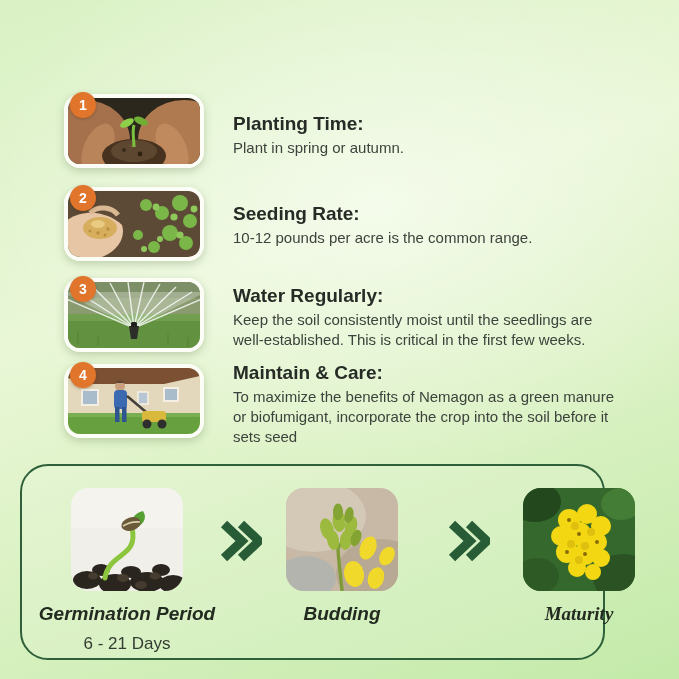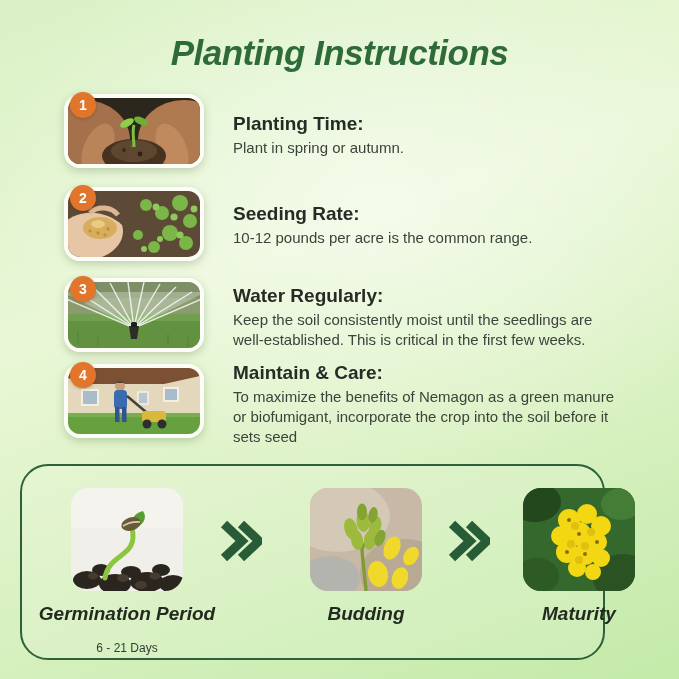--- a/index.html
+++ b/index.html
@@ -32,29 +32,28 @@
   .step-text{position:absolute;left:233px;width:452px;}
   .step-heading{font-size:19px;font-weight:bold;color:#262b26;line-height:24px;}
   .step-body{font-size:15px;color:#3c423c;line-height:20px;margin-top:2px;white-space:pre-line;}
   .panel{
     position:absolute;left:20px;top:464px;width:585px;height:196px;box-sizing:border-box;
     border:2.5px solid #2e6139;border-radius:28px;background:rgba(255,255,255,0.12);
   }
   .stage{position:absolute;top:22px;width:200px;display:flex;flex-direction:column;align-items:center;}
   .stage svg.stage-photo{display:block;width:112px;height:103px;border-radius:18px;}
   .stage-label{margin-top:12px;font-size:19px;font-weight:bold;font-style:italic;color:#232b21;white-space:nowrap;}
-  .stage-duration{margin-top:16px;font-size:12px;color:#333c33;white-space:nowrap;}
+  .stage-duration{margin-top:9px;font-size:17px;color:#333c33;white-space:nowrap;}
   .chevron{position:absolute;top:53px;width:44px;height:44px;}
 </style>
 </head>
 <body>
 
 <div class="canvas">
 
-  <div class="title">Planting Instructions</div>
 
   <div class="photo-wrap" style="top:94px;">
     <svg viewBox="0 0 132 66">
       <rect width="132" height="66" fill="#2c271d"></rect>
       <ellipse cx="16" cy="42" rx="46" ry="40" fill="#a5714d"></ellipse>
       <ellipse cx="116" cy="42" rx="46" ry="40" fill="#b07a50"></ellipse>
       <ellipse cx="30" cy="50" rx="14" ry="26" fill="#b98459" transform="rotate(24 30 50)"></ellipse>
       <ellipse cx="104" cy="50" rx="14" ry="26" fill="#c08a5e" transform="rotate(-24 104 50)"></ellipse>
       <ellipse cx="66" cy="58" rx="32" ry="17" fill="#46321f"></ellipse>
       <ellipse cx="66" cy="53" rx="23" ry="11" fill="#5d4730"></ellipse>
@@ -205,21 +204,21 @@
       </svg>
       <div class="stage-label">Germination Period</div>
       <div class="stage-duration">6 - 21 Days</div>
     </div>
 
     <svg class="chevron" style="left:196px;" viewBox="0 0 44 44">
       <path d="M6 5 L24 22 L6 39" stroke="#275c37" stroke-width="9" fill="none"></path>
       <path d="M23 5 L41 22 L23 39" stroke="#275c37" stroke-width="9" fill="none"></path>
     </svg>
 
-    <div class="stage" style="left:244px;">
+    <div class="stage" style="left:220px;">
       <svg class="stage-photo" viewBox="0 0 112 103">
         <rect width="112" height="103" fill="#c7b9a6"></rect>
         <ellipse cx="28" cy="28" rx="52" ry="36" fill="#d6cab8" opacity="0.85"></ellipse>
         <ellipse cx="95" cy="85" rx="45" ry="34" fill="#b0a28c" opacity="0.7"></ellipse>
         <ellipse cx="20" cy="90" rx="30" ry="22" fill="#9fb0b6" opacity="0.5"></ellipse>
         <g stroke="#7e9c33" stroke-width="3.4" fill="none">
           <path d="M56 103 C54 80 52 68 52 60"></path>
           <path d="M52 60 C46 52 42 48 40 44"></path>
           <path d="M52 60 C58 50 62 46 66 42"></path>
         </g>
@@ -243,21 +242,21 @@
         </g>
       </svg>
       <div class="stage-label">Budding</div>
     </div>
 
     <svg class="chevron" style="left:424px;" viewBox="0 0 44 44">
       <path d="M6 5 L24 22 L6 39" stroke="#275c37" stroke-width="9" fill="none"></path>
       <path d="M23 5 L41 22 L23 39" stroke="#275c37" stroke-width="9" fill="none"></path>
     </svg>
 
-    <div class="stage" style="left:457px;">
+    <div class="stage" style="left:457px;font-family:Liberation Serif, serif;">
       <svg class="stage-photo" viewBox="0 0 112 103">
         <rect width="112" height="103" fill="#35682c"></rect>
         <ellipse cx="12" cy="14" rx="26" ry="20" fill="#24481e"></ellipse>
         <ellipse cx="100" cy="90" rx="30" ry="24" fill="#2a5222"></ellipse>
         <ellipse cx="14" cy="88" rx="22" ry="18" fill="#2e5a26"></ellipse>
         <ellipse cx="98" cy="16" rx="20" ry="16" fill="#447d35"></ellipse>
         <g fill="#f3d713">
           <circle cx="46" cy="32" r="11"></circle>
             <circle cx="64" cy="26" r="10"></circle>
             <circle cx="78" cy="38" r="10"></circle>

